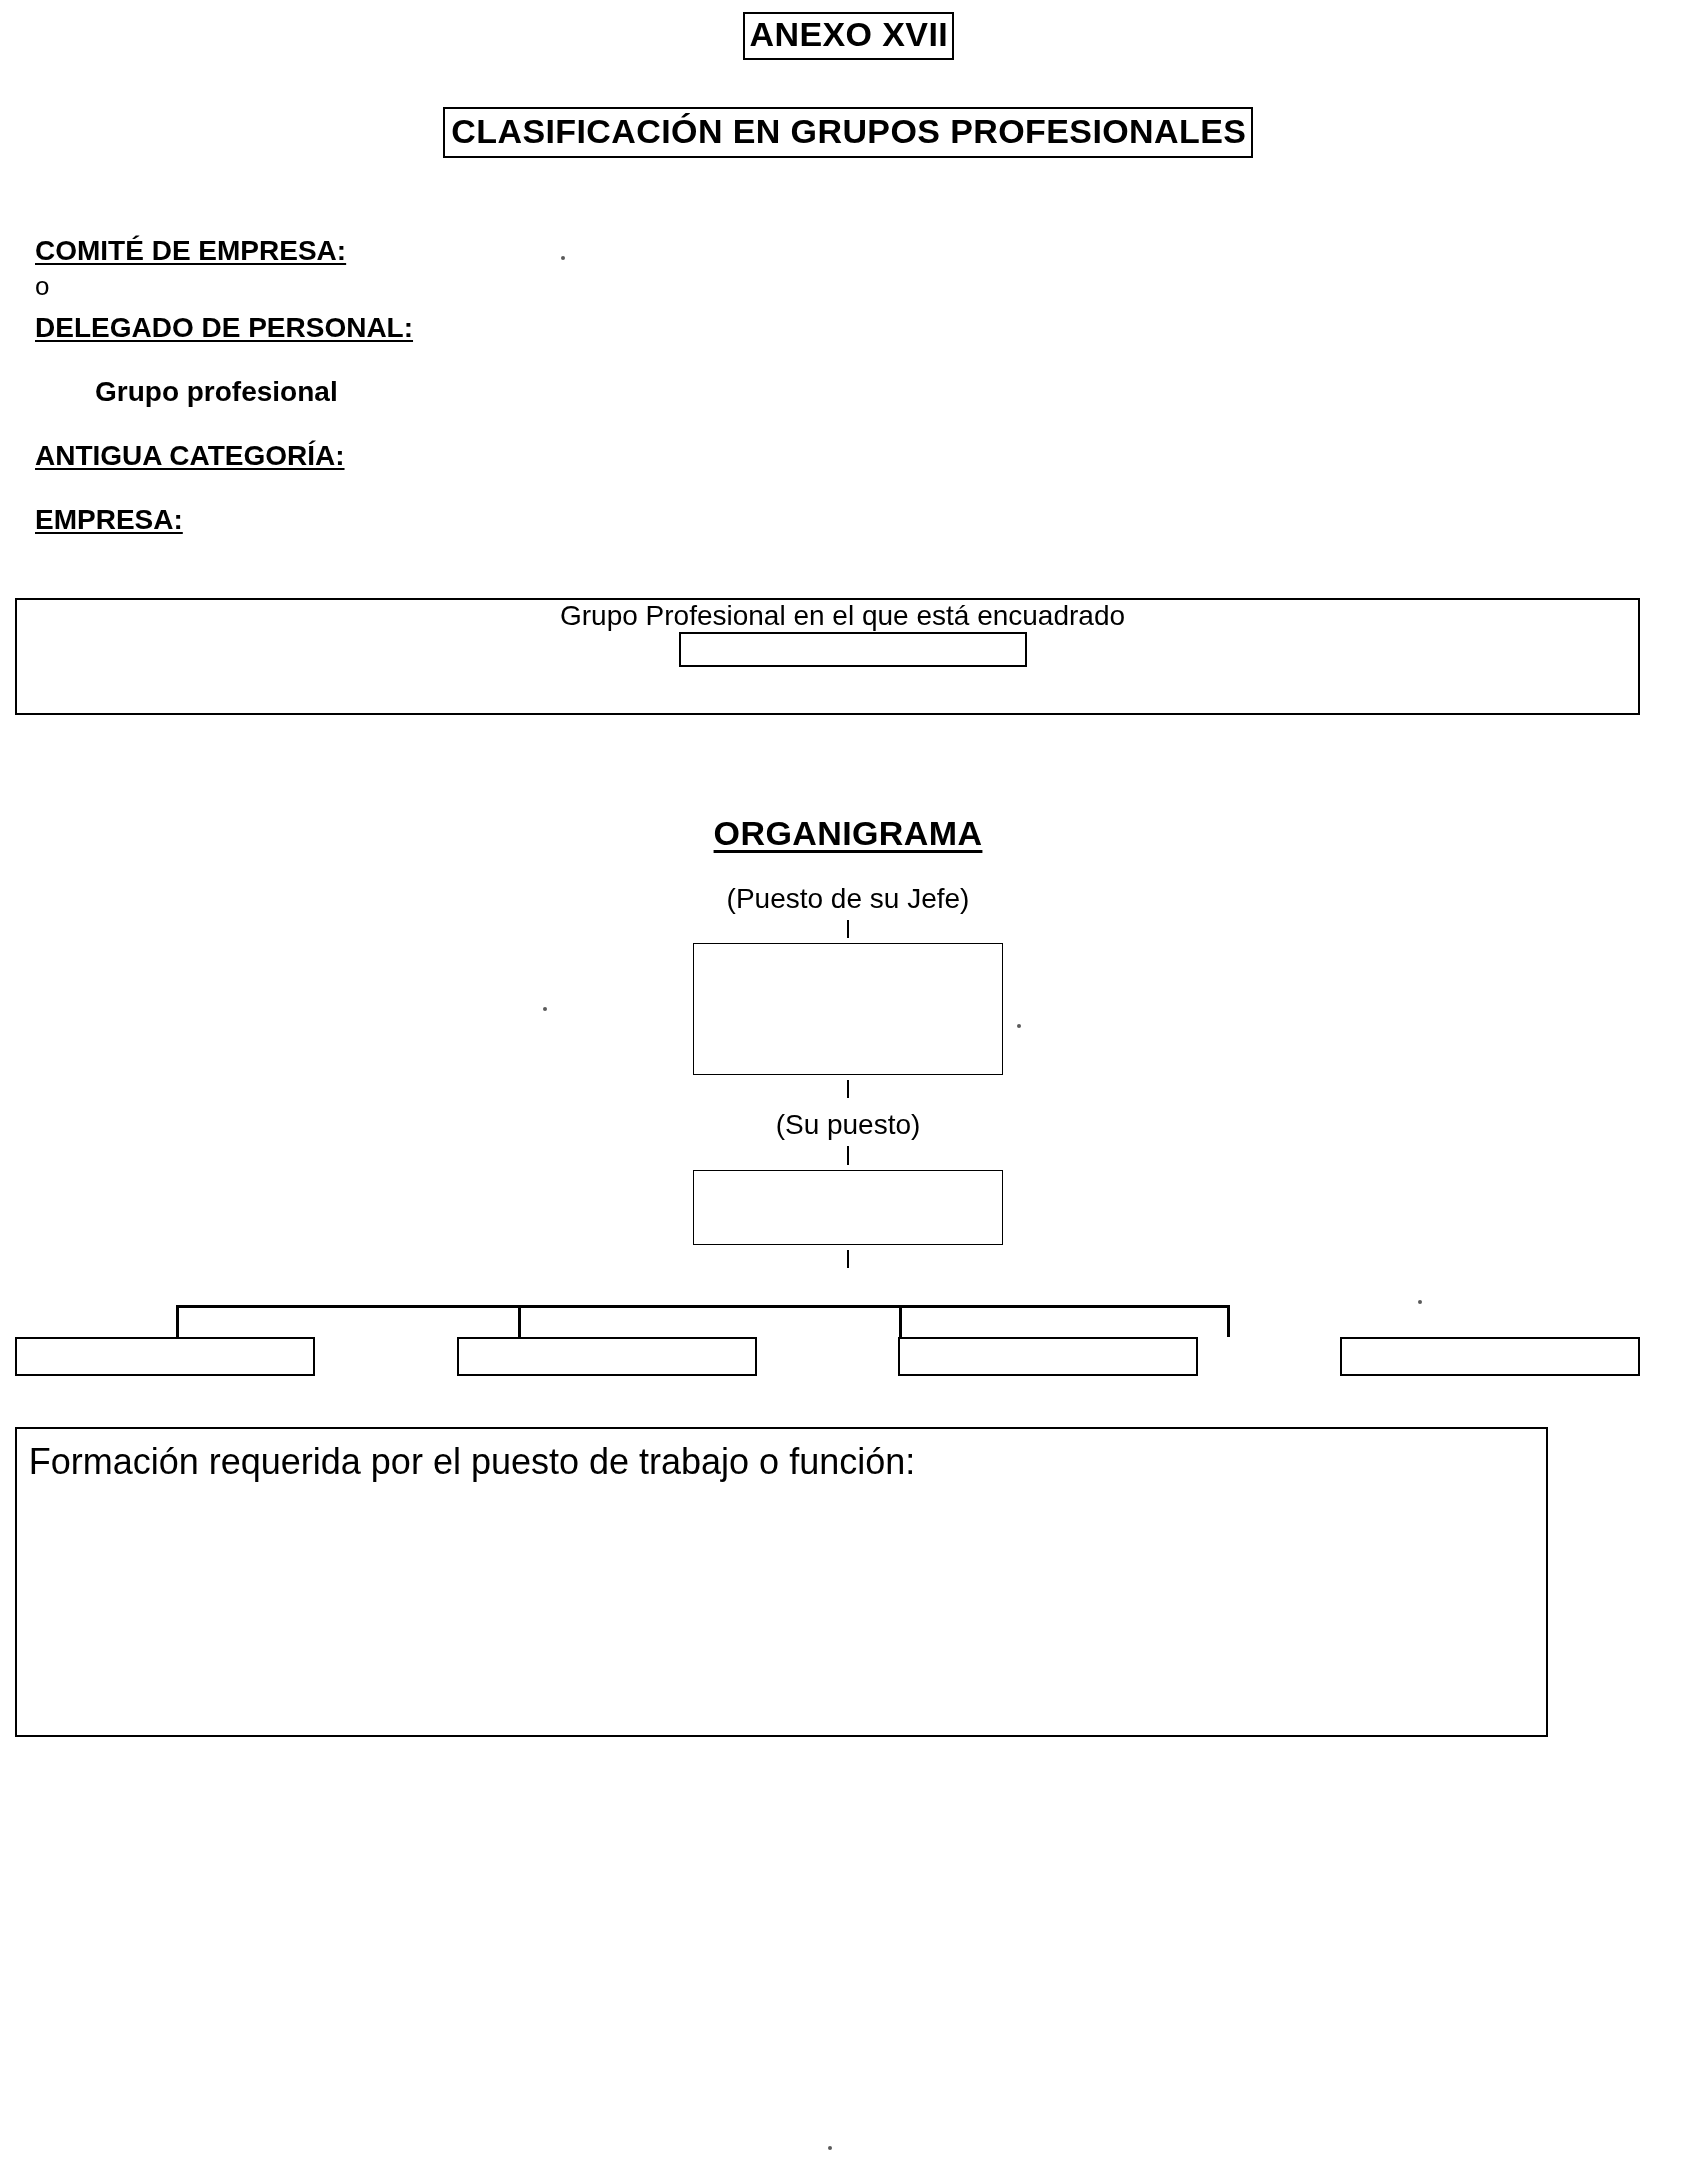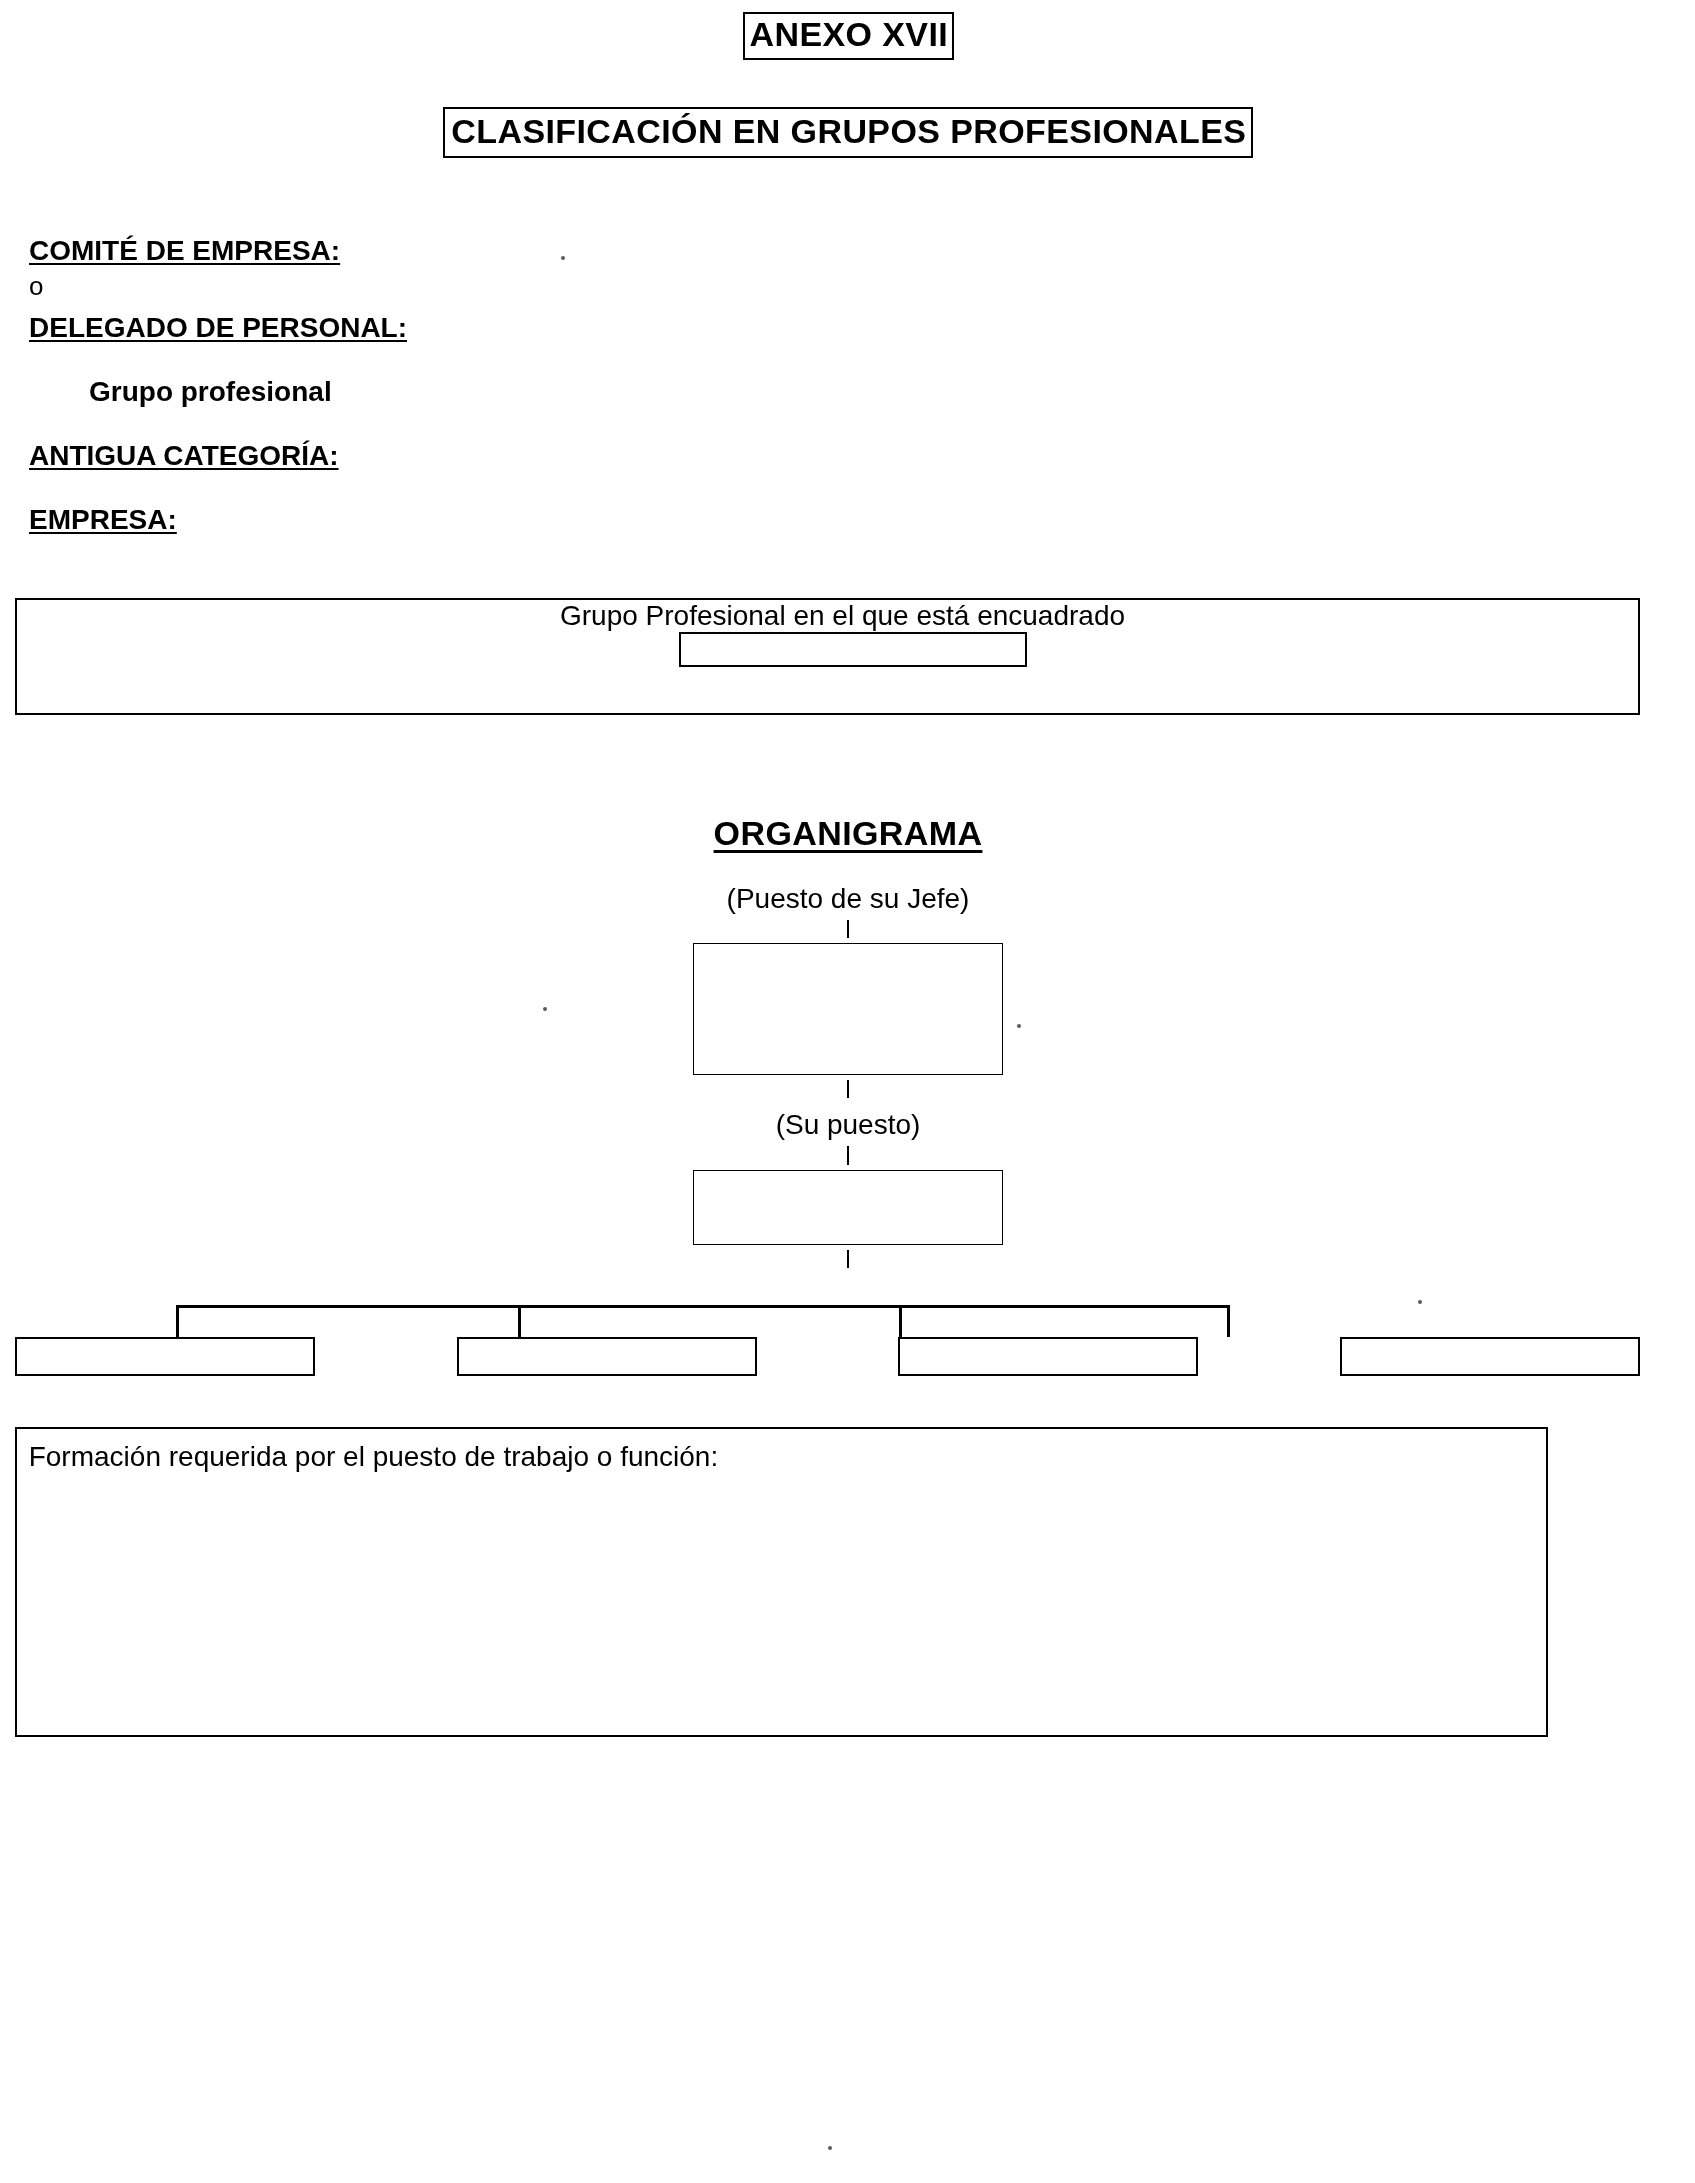--- a/index.html
+++ b/index.html
@@ -37,20 +37,21 @@
     margin-top: 47px;
     font-size: 34px;
     line-height: 1.0;
     padding: 5px 5px 8.4px 6.7px;
   }
 
   
   .fields {
     margin-top: 77px;
     padding-left: 29px;
+    margin-left: 6px;
   }
   .field-row {
     margin-bottom: 32px;
     display: flex;
     align-items: baseline;
   }
   .field-row.tight {
     margin-bottom: 3.4px;
   }
   .field-label {
@@ -176,21 +177,21 @@
 
   
   .formacion {
     margin: 52px 0 0 15px;
     width: 1533px;
     height: 310px;
     border: 2.5px solid #000;
     box-sizing: border-box;
   }
   .formacion-label {
-    font-size: 28px;
+    font-size: 36px;
     margin: 11.7px 0 0 11.7px;
   }
 
   .dot {
     position: absolute;
     width: 4.2px;
     height: 4.2px;
     background: #5a5a5a;
     border-radius: 50%;
   }

